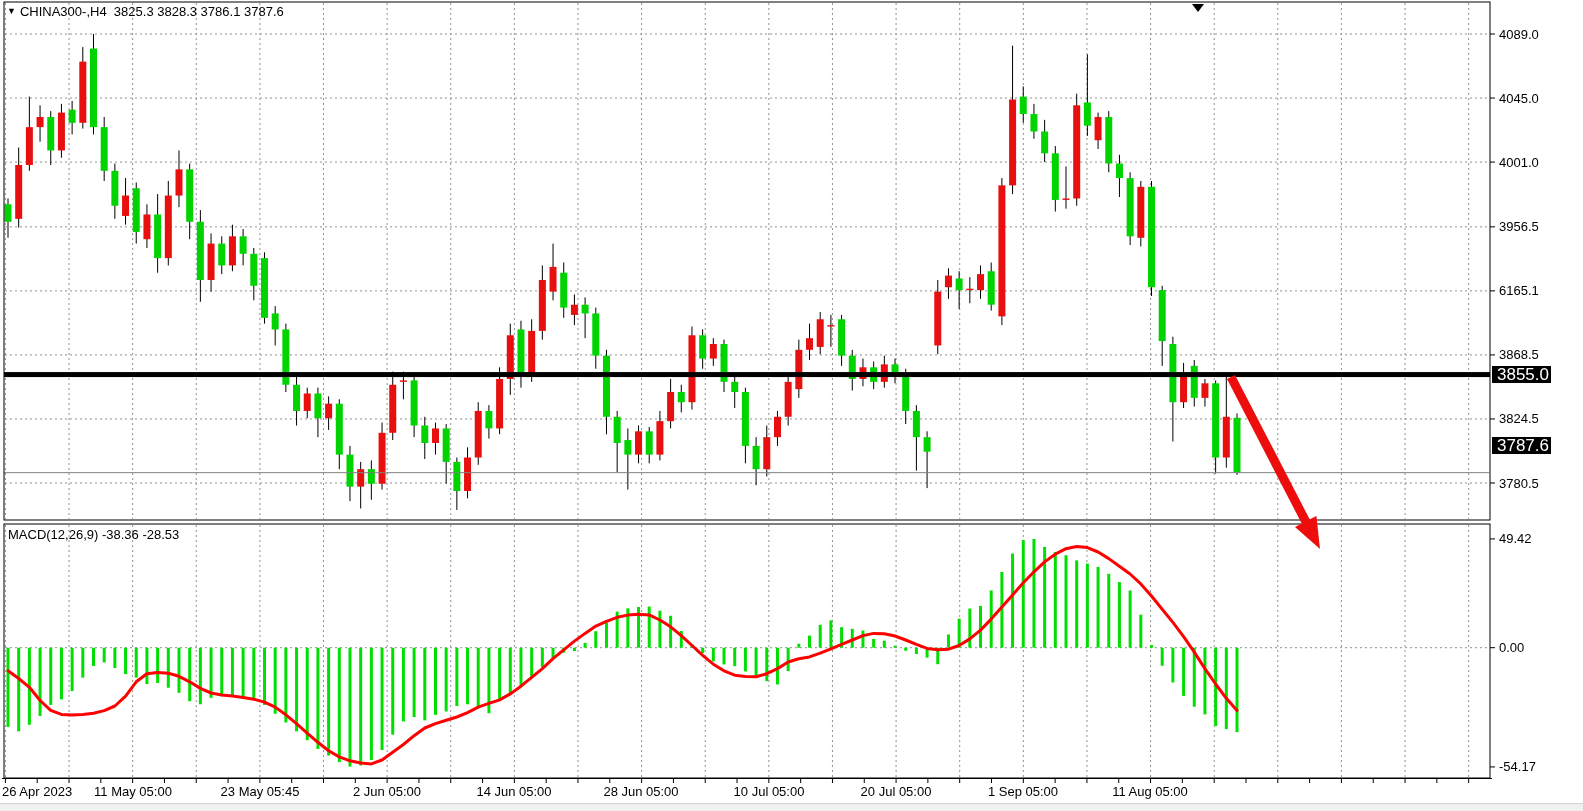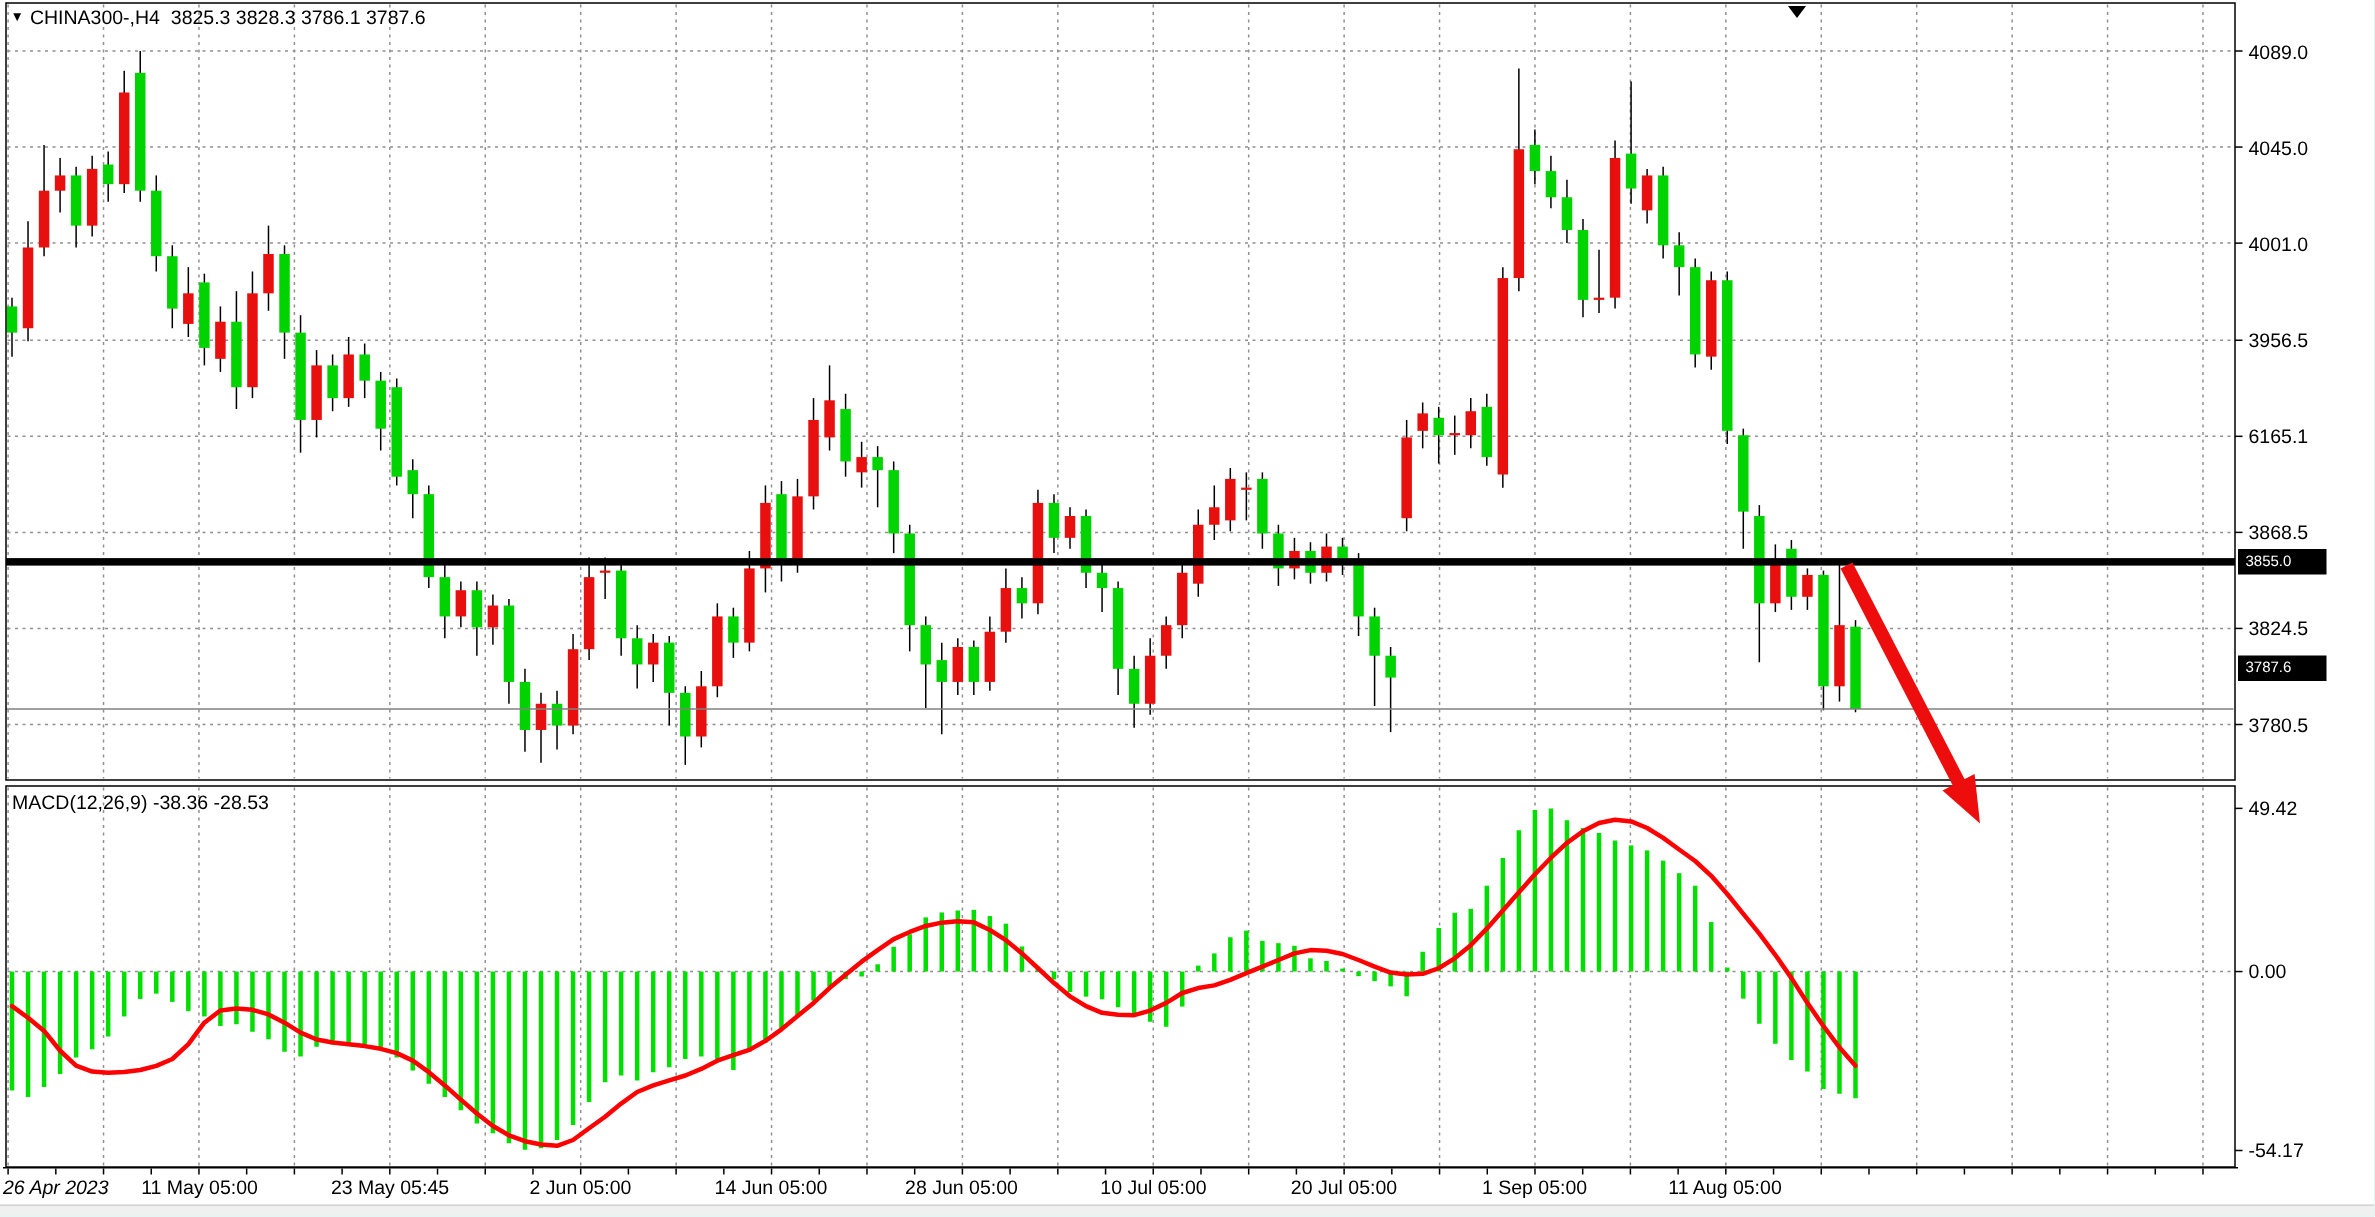--- a/index.html
+++ b/index.html
@@ -1,26 +1,26 @@
 <!DOCTYPE html>
 <html><head>
 <meta charset="utf-8">
 <style>
   html,body{margin:0;padding:0;background:#fff;}
-  .root{position:relative;width:1583px;height:811px;background:#5eead4;
+  .root{position:relative;width:1583px;height:811px;background:#4d7c0f;
         font-family:"Liberation Sans",sans-serif;overflow:hidden;}
   #chart-svg{position:absolute;left:0;top:0;}
   .hdr{position:absolute;left:7px;top:4px;font-size:13px;color:#000;white-space:pre;}
   .hdr .tri{font-size:9px;vertical-align:2px;margin-right:4px;}
   .ind{position:absolute;left:8px;top:527px;font-size:13px;color:#000;white-space:pre;}
   .plabel,.mlabel{position:absolute;left:1499px;font-size:13px;color:#000;white-space:nowrap;}
   .tlabel{position:absolute;top:784px;font-size:13px;color:#000;white-space:nowrap;}
   .tlabel.center{width:110px;text-align:center;}
   .tag{position:absolute;left:1492px;width:59px;height:17px;background:#000;color:#fff;
-       font-size:10px;line-height:17px;padding-left:5px;box-sizing:border-box;white-space:nowrap;}
+       font-size:17px;line-height:17px;padding-left:5px;box-sizing:border-box;white-space:nowrap;}
   .bottomstrip{position:absolute;left:0;top:803px;width:1583px;height:8px;background:#f0f0f0;border-top:1px solid #d4d4d4;}
 </style>
 </head>
 <body>
 
 <div class="root">
   <svg id="chart-svg" width="1583" height="811">
       <rect x="0" y="0" width="1583" height="811" fill="#ffffff"></rect>
       <g stroke="#909090" stroke-width="1" stroke-dasharray="2,3">
         <line x1="5.4" y1="3" x2="5.4" y2="519"></line>
@@ -524,21 +524,21 @@
       <div class="plabel" style="top: 347.422px;">3868.5</div>
       <div class="plabel" style="top: 411.461px;">3824.5</div>
       <div class="plabel" style="top: 475.5px;">3780.5</div>
     </div>
   <div id="macd-axis">
       <div class="mlabel" style="top: 531.427px;">49.42</div>
       <div class="mlabel" style="top: 640.2px;">0.00</div>
       <div class="mlabel" style="top: 759.428px;">-54.17</div>
     </div>
   <div id="time-axis">
-      <div class="tlabel" style="left: 2px; font-style: italic;">26 Apr 2023</div>
+      <div class="tlabel" style="left: 2px;">26 Apr 2023</div>
       <div class="tlabel center" style="left: 78px;">11 May 05:00</div>
       <div class="tlabel center" style="left: 205px;">23 May 05:45</div>
       <div class="tlabel center" style="left: 332px;">2 Jun 05:00</div>
       <div class="tlabel center" style="left: 459px;">14 Jun 05:00</div>
       <div class="tlabel center" style="left: 586px;">28 Jun 05:00</div>
       <div class="tlabel center" style="left: 714px;">10 Jul 05:00</div>
       <div class="tlabel center" style="left: 841px;">20 Jul 05:00</div>
       <div class="tlabel center" style="left: 968px;">1 Sep 05:00</div>
       <div class="tlabel center" style="left: 1095px;">11 Aug 05:00</div>
     </div>

